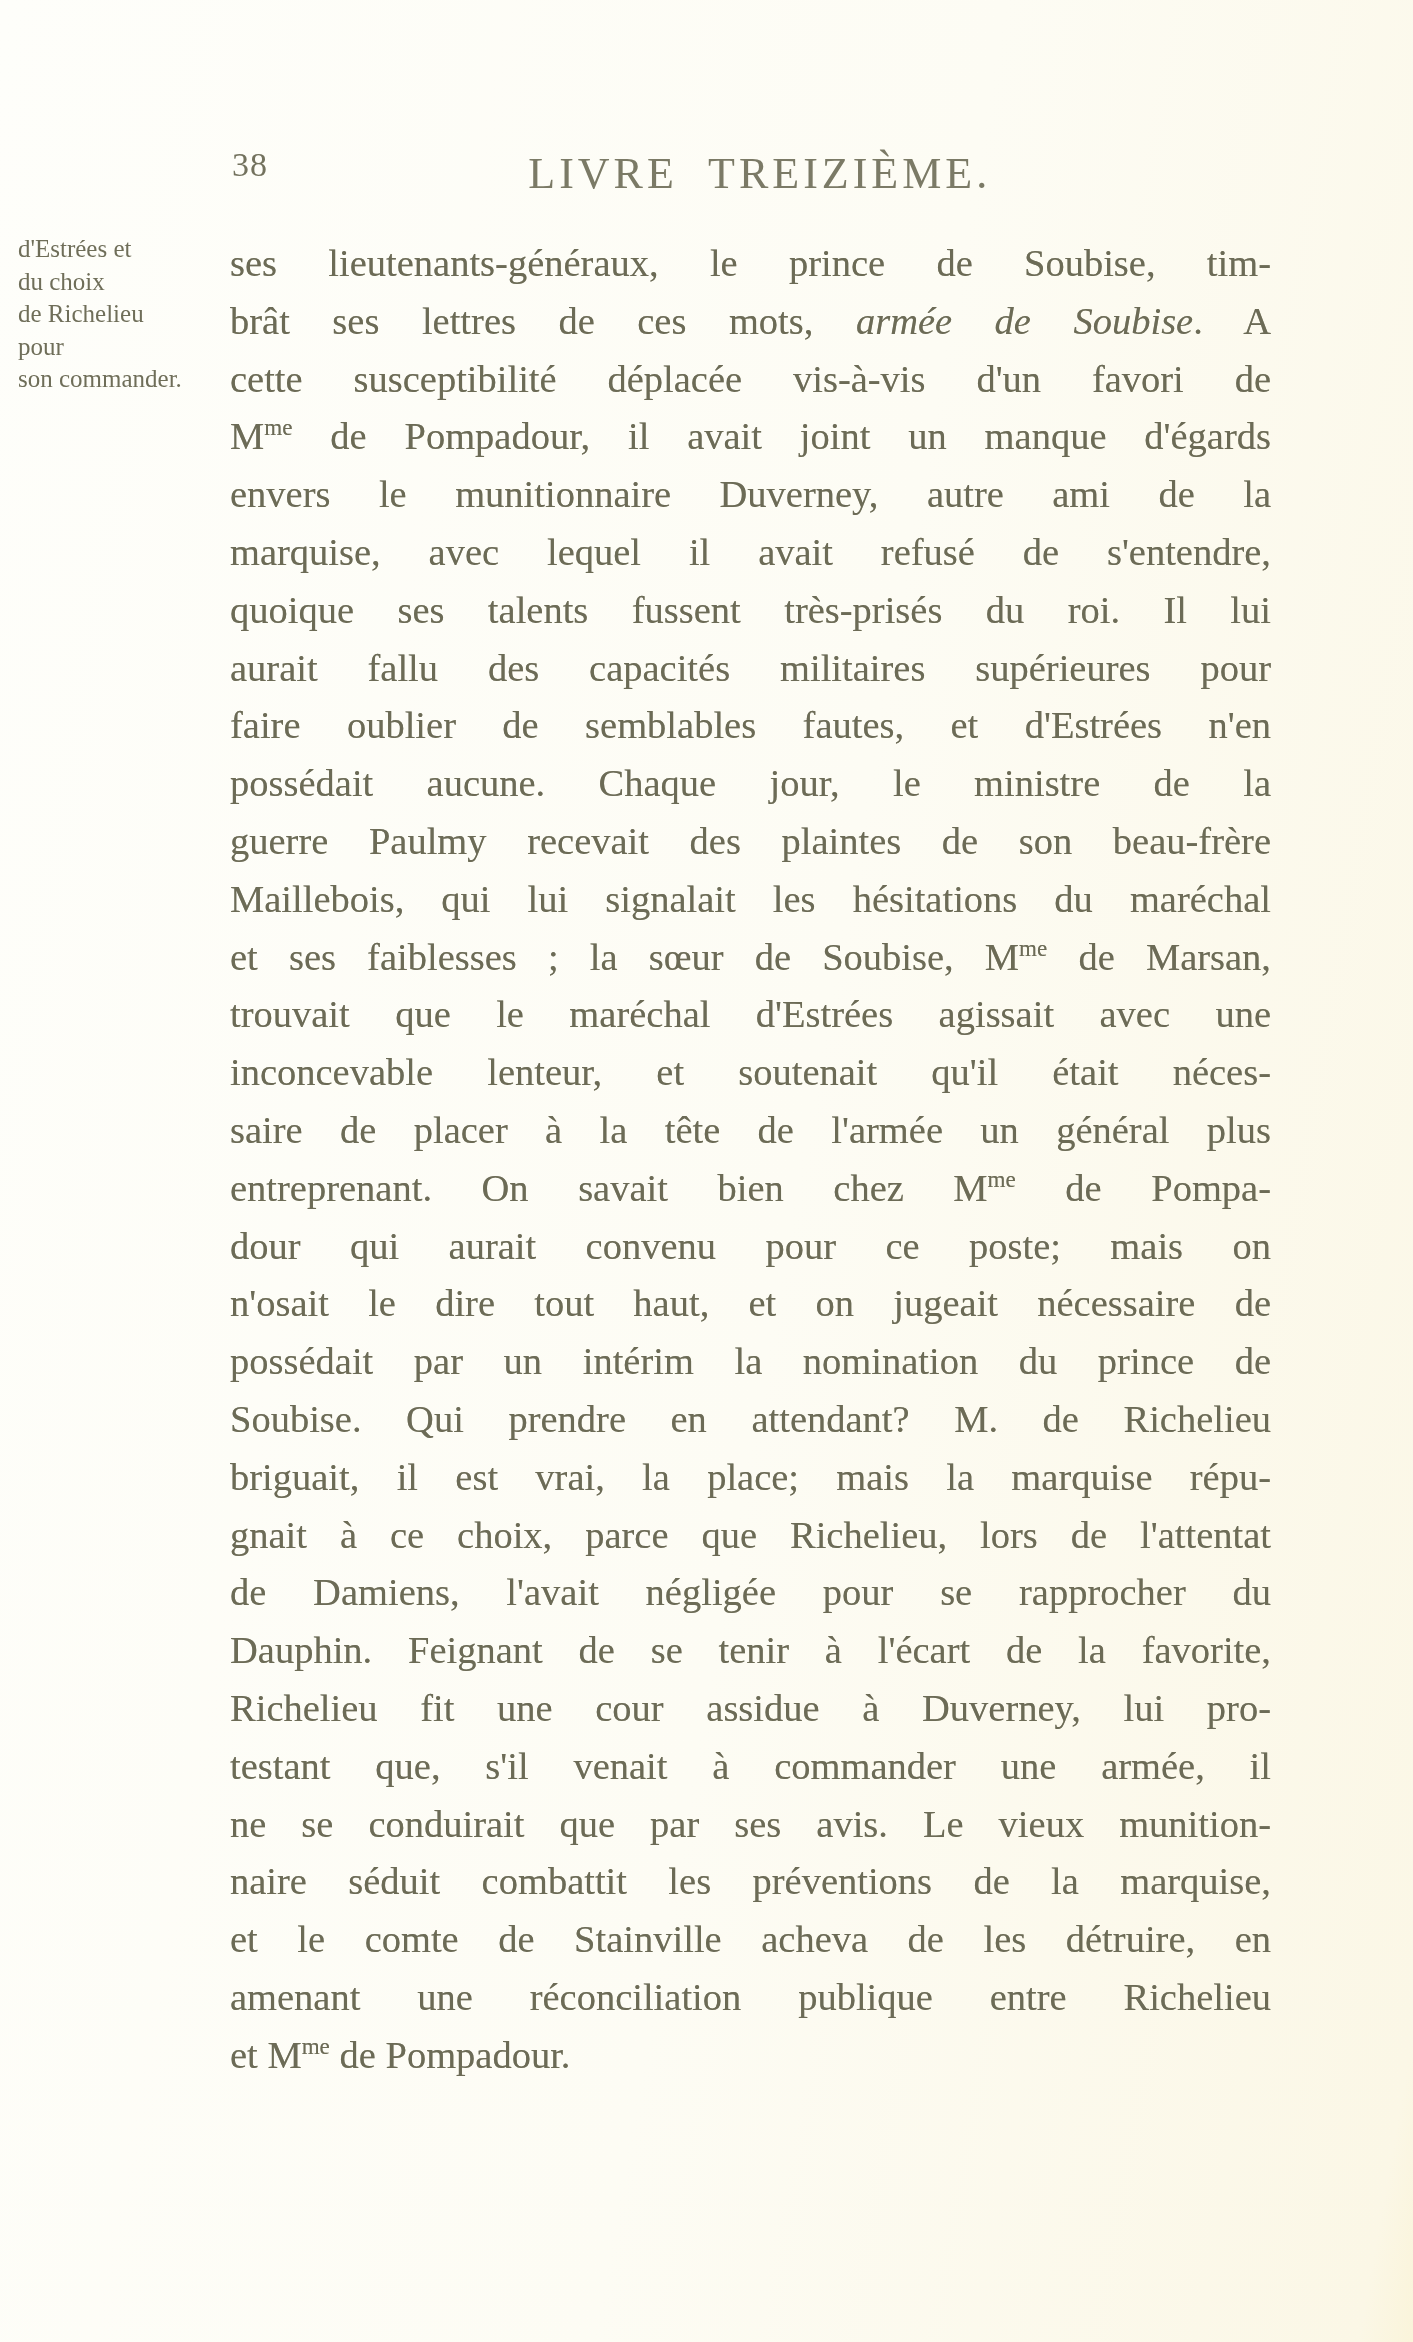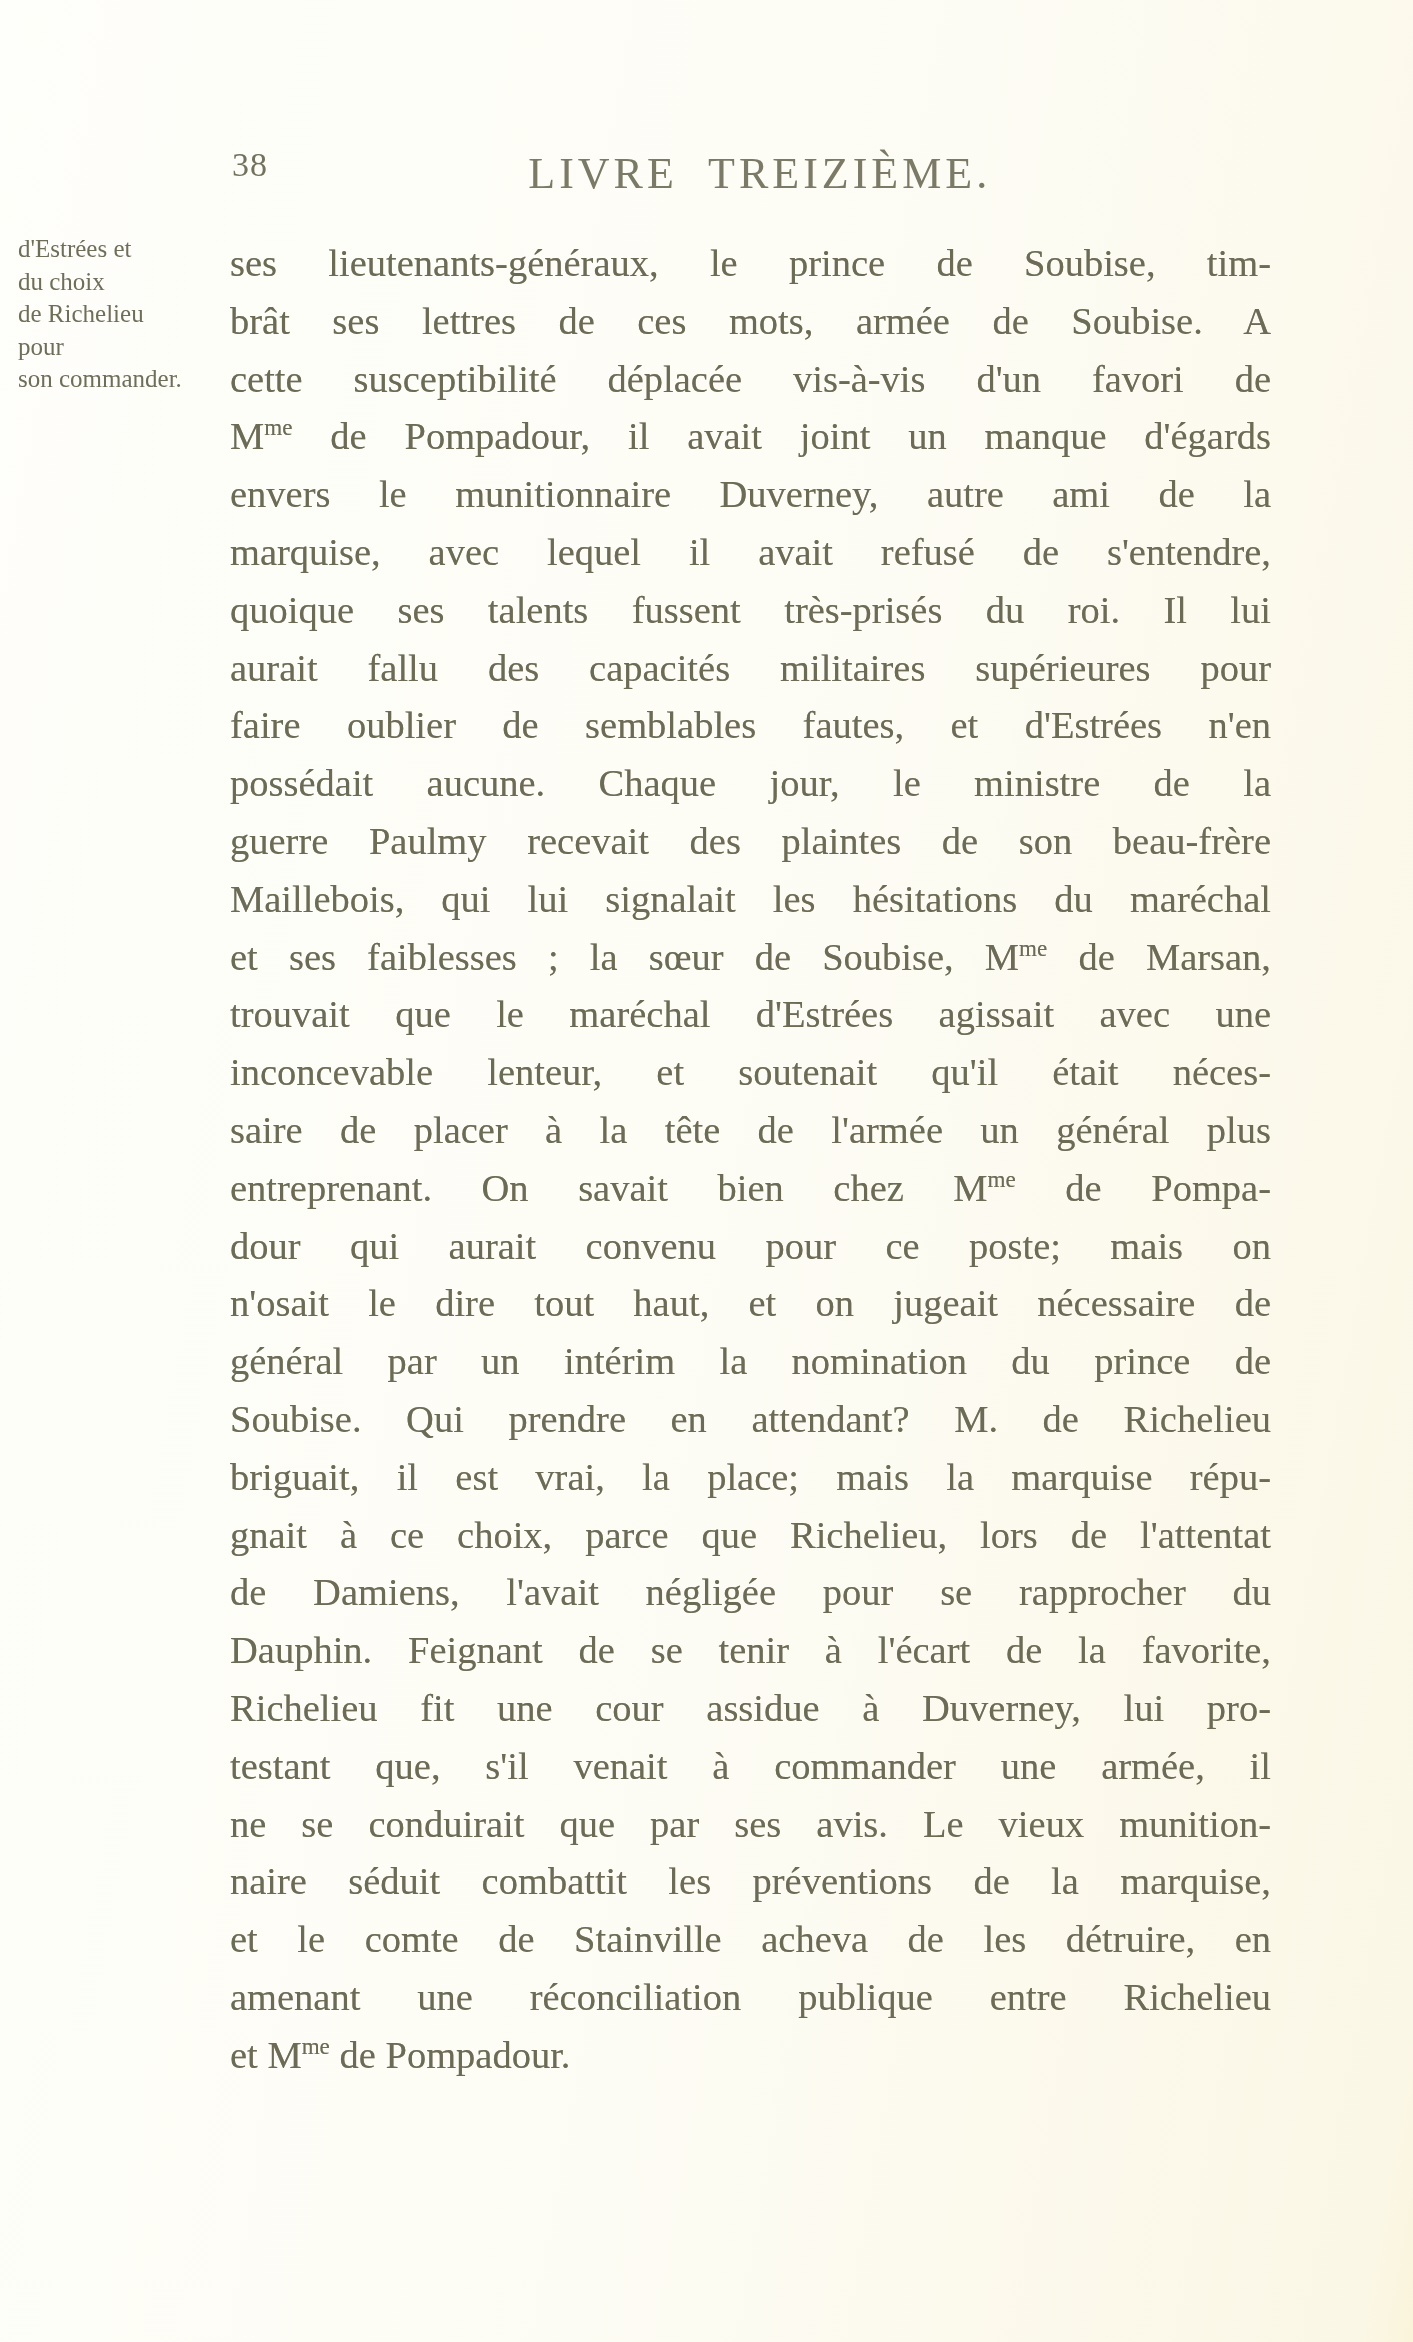--- a/index.html
+++ b/index.html
@@ -68,21 +68,21 @@
   .body-text .line {
     text-align: justify;
     text-align-last: justify;
     height: 57.8px;
     overflow: hidden;
     white-space: nowrap; 
   }
   .body-text .line.last {
     text-align-last: left;
   }
-  .it { }
+  .it { font-style: italic; }
   .sup {
     font-size: 60%;
     vertical-align: super;
     line-height: 0;
   }
 </style>
 </head>
 <body>
 
 <div class="page">
@@ -113,21 +113,21 @@
       <div class="line"><span>possédait aucune. Chaque jour, le ministre de la</span></div>
       <div class="line"><span>guerre Paulmy recevait des plaintes de son beau-frère</span></div>
       <div class="line"><span>Maillebois, qui lui signalait les hésitations du maréchal</span></div>
       <div class="line"><span>et ses faiblesses ; la sœur de Soubise, M</span><span class="sup">me</span><span> de Marsan,</span></div>
       <div class="line"><span>trouvait que le maréchal d'Estrées agissait avec une</span></div>
       <div class="line"><span>inconcevable lenteur, et soutenait qu'il était néces-</span></div>
       <div class="line"><span>saire de placer à la tête de l'armée un général plus</span></div>
       <div class="line"><span>entreprenant. On savait bien chez M</span><span class="sup">me</span><span> de Pompa-</span></div>
       <div class="line"><span>dour qui aurait convenu pour ce poste; mais on</span></div>
       <div class="line"><span>n'osait le dire tout haut, et on jugeait nécessaire de</span></div>
-      <div class="line"><span>général par un intérim la nomination du prince de</span></div>
+      <div class="line"><span>possédait par un intérim la nomination du prince de</span></div>
       <div class="line"><span>Soubise. Qui prendre en attendant? M. de Richelieu</span></div>
       <div class="line"><span>briguait, il est vrai, la place; mais la marquise répu-</span></div>
       <div class="line"><span>gnait à ce choix, parce que Richelieu, lors de l'attentat</span></div>
       <div class="line"><span>de Damiens, l'avait négligée pour se rapprocher du</span></div>
       <div class="line"><span>Dauphin. Feignant de se tenir à l'écart de la favorite,</span></div>
       <div class="line"><span>Richelieu fit une cour assidue à Duverney, lui pro-</span></div>
       <div class="line"><span>testant que, s'il venait à commander une armée, il</span></div>
       <div class="line"><span>ne se conduirait que par ses avis. Le vieux munition-</span></div>
       <div class="line"><span>naire séduit combattit les préventions de la marquise,</span></div>
       <div class="line"><span>et le comte de Stainville acheva de les détruire, en</span></div>

